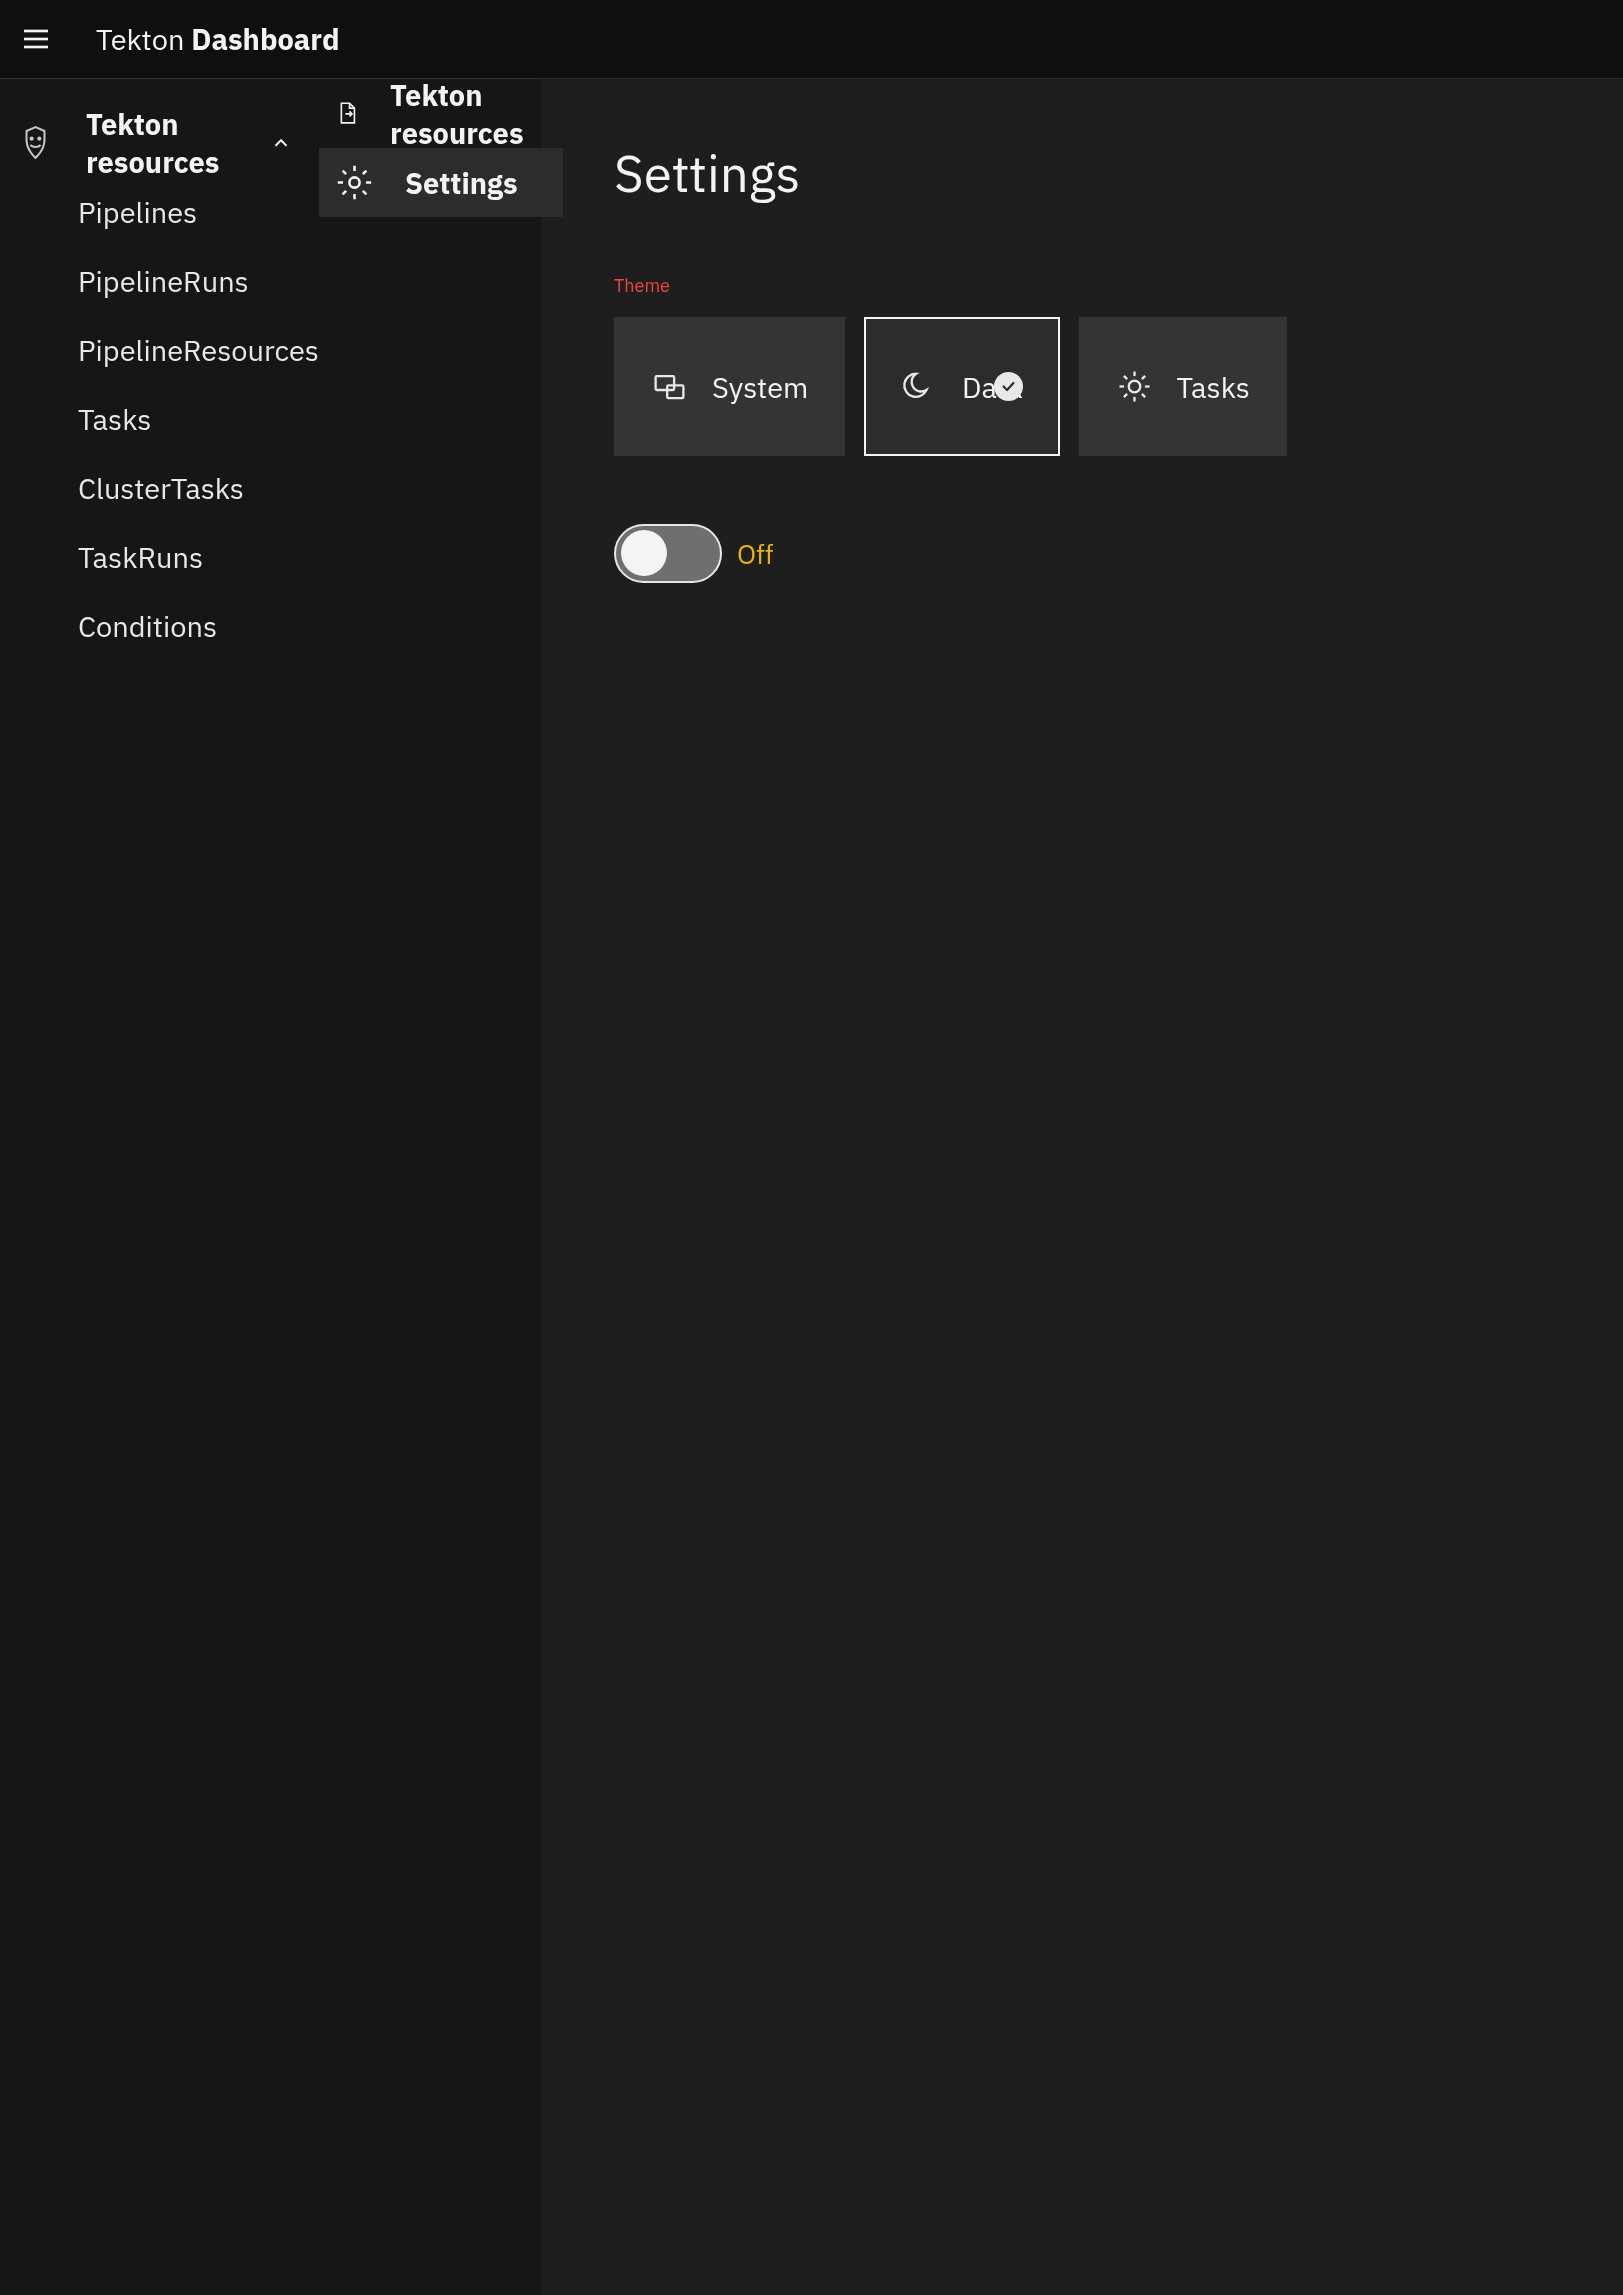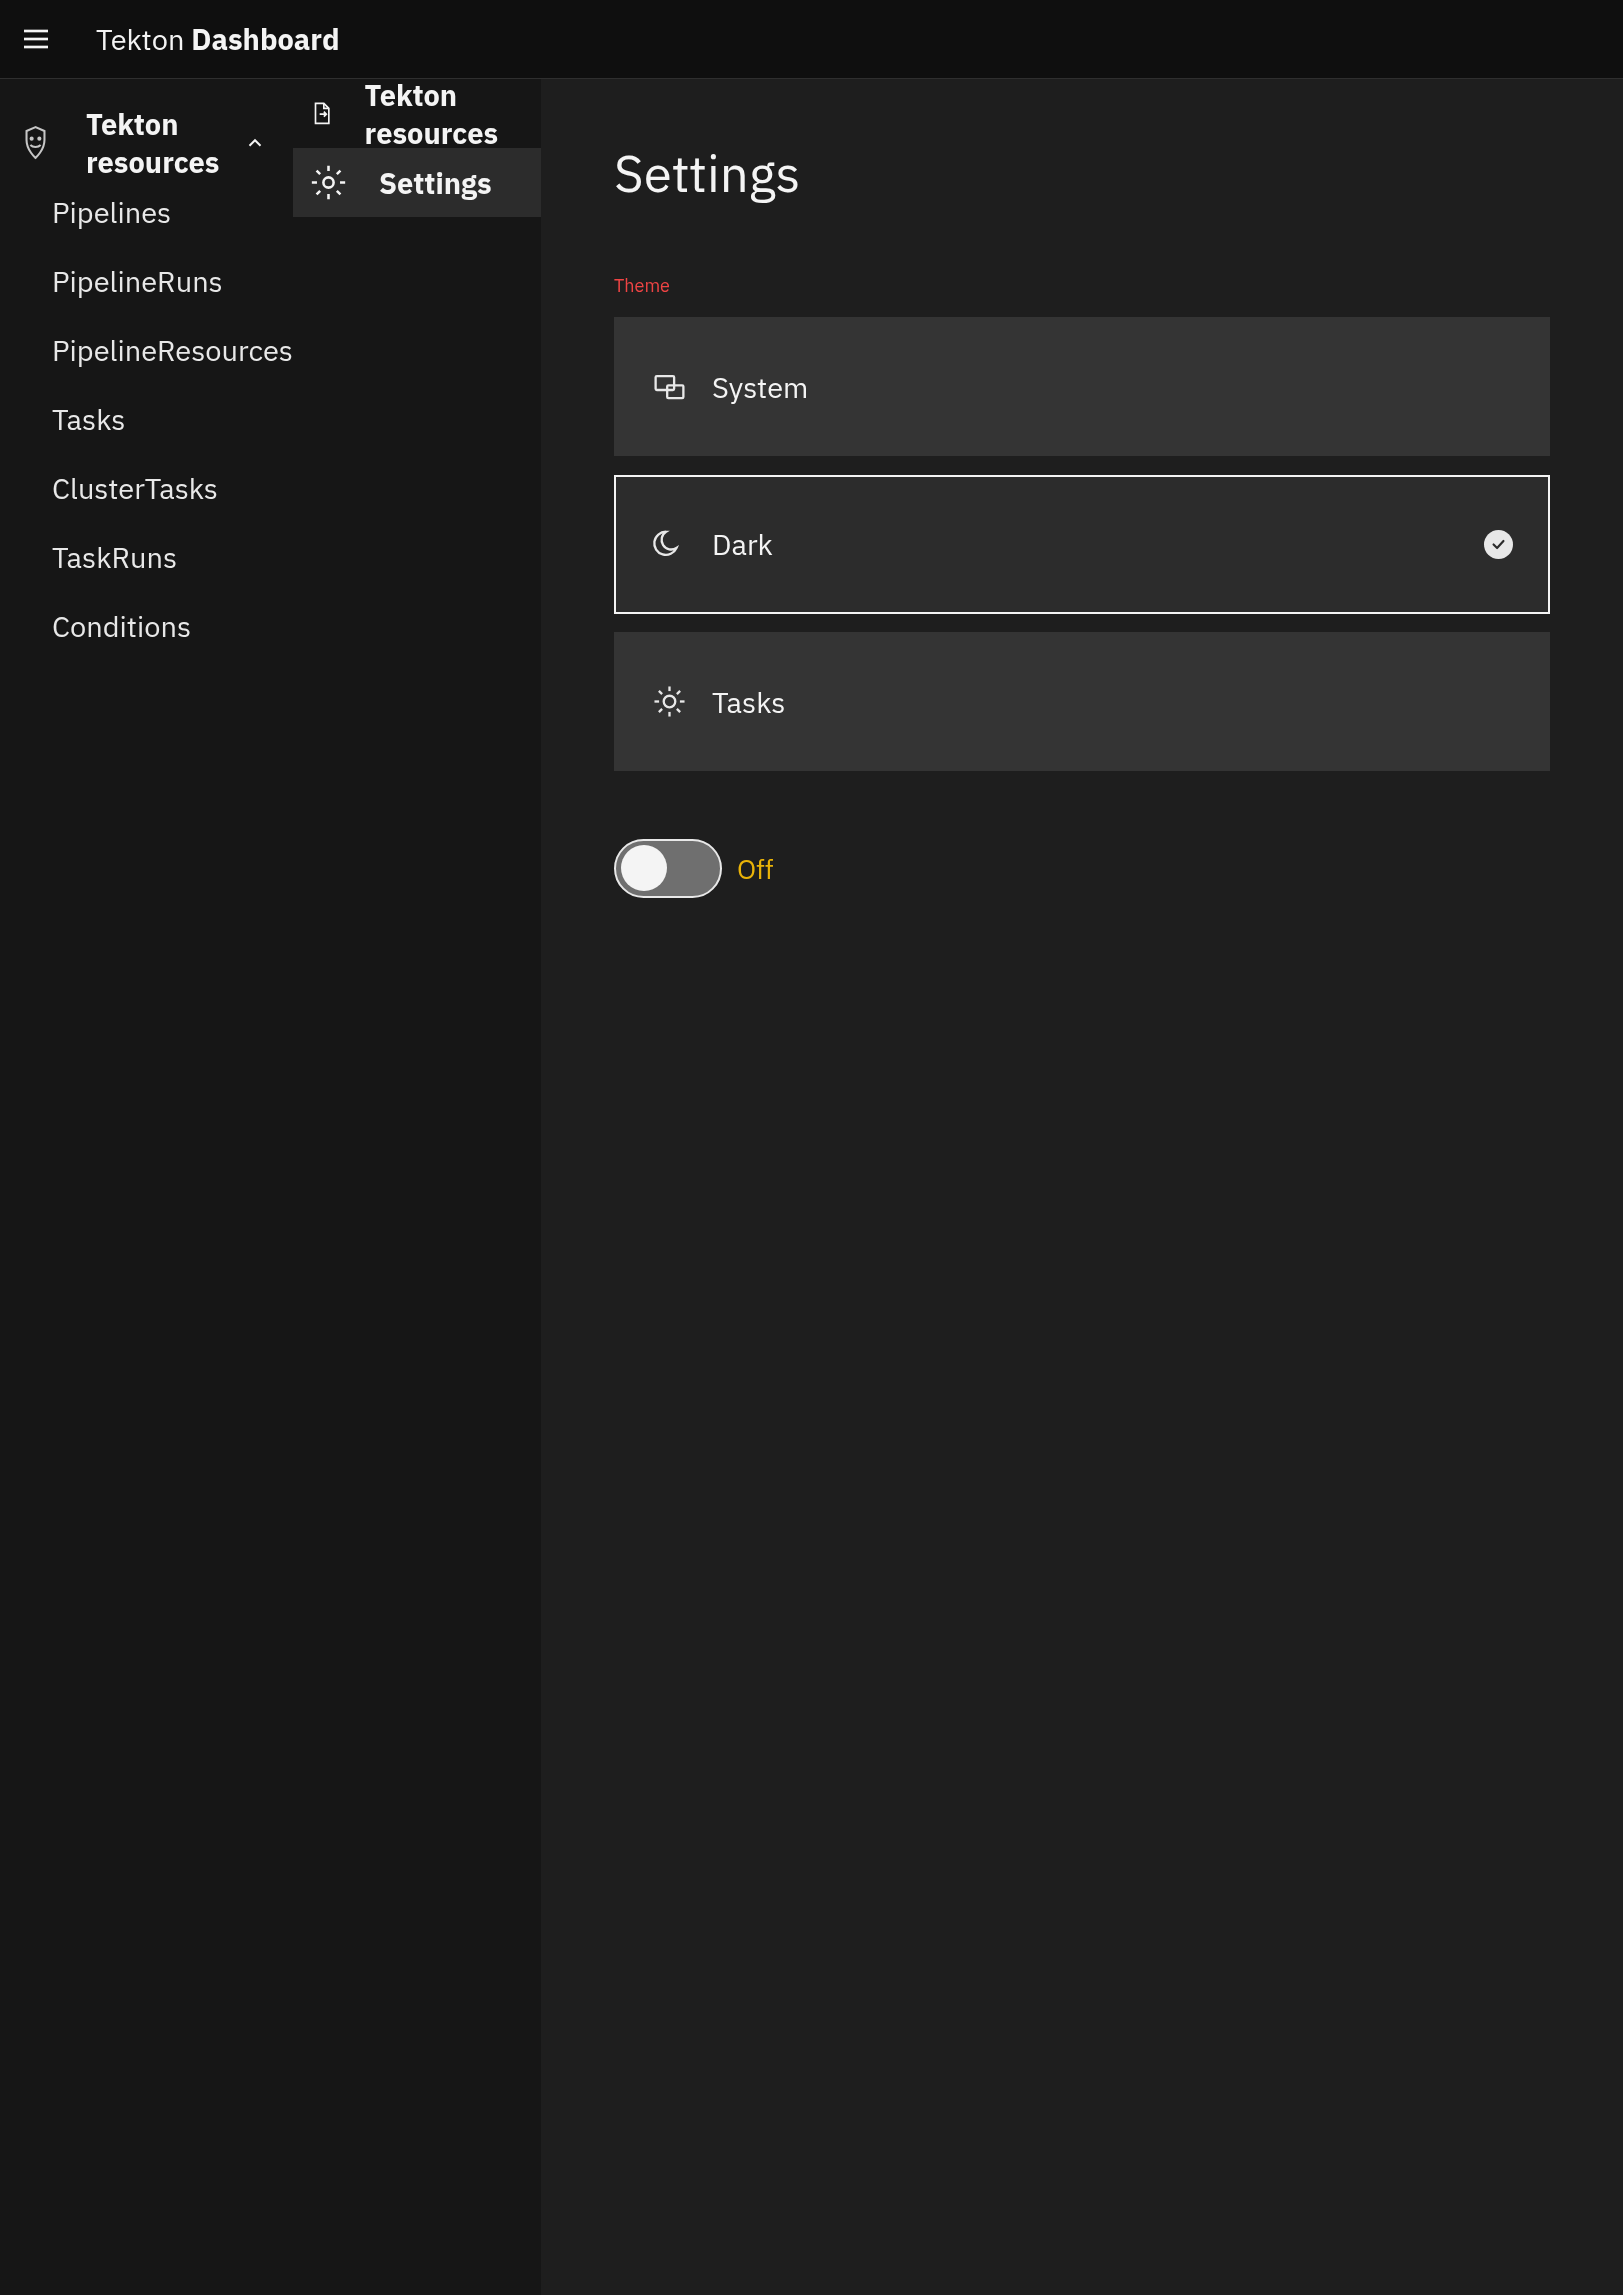--- a/index.html
+++ b/index.html
@@ -74,21 +74,21 @@
   .nav-header-chevron {
     width: 25px; height: 25px;
     display: flex; align-items: center; justify-content: center;
   }
   .nav-header-chevron svg { width: 22px; height: 22px; }
 
   .nav-item {
     display: flex;
     align-items: center;
     height: 69px;
-    padding-left: 52px;
+    padding-left: 78px;
     font-size: 29px;
     font-weight: 400;
     color: #e8e8e8;
     cursor: pointer;
   }
 
   .bottom-nav-item {
     display: flex;
     align-items: center;
     height: 69px;
@@ -115,21 +115,21 @@
     font-weight: 400;
     color: #f4f4f4;
     margin-bottom: 68px;
   }
   .field-label {
     font-size: 18px;
     color: #ef4444;
     margin-bottom: 20px;
   }
 
-  .tiles { display:flex; flex-direction:column; gap:18.6px; margin-bottom:68px; }
+  .tiles { display:flex; flex-direction:row; gap:18.6px; margin-bottom:68px; }
   .tile {
     height: 139px;
     background: #343434;
     display: flex;
     align-items: center;
     padding: 0 37px;
     cursor: pointer;
     position: relative;
   }
   .tile.selected {

